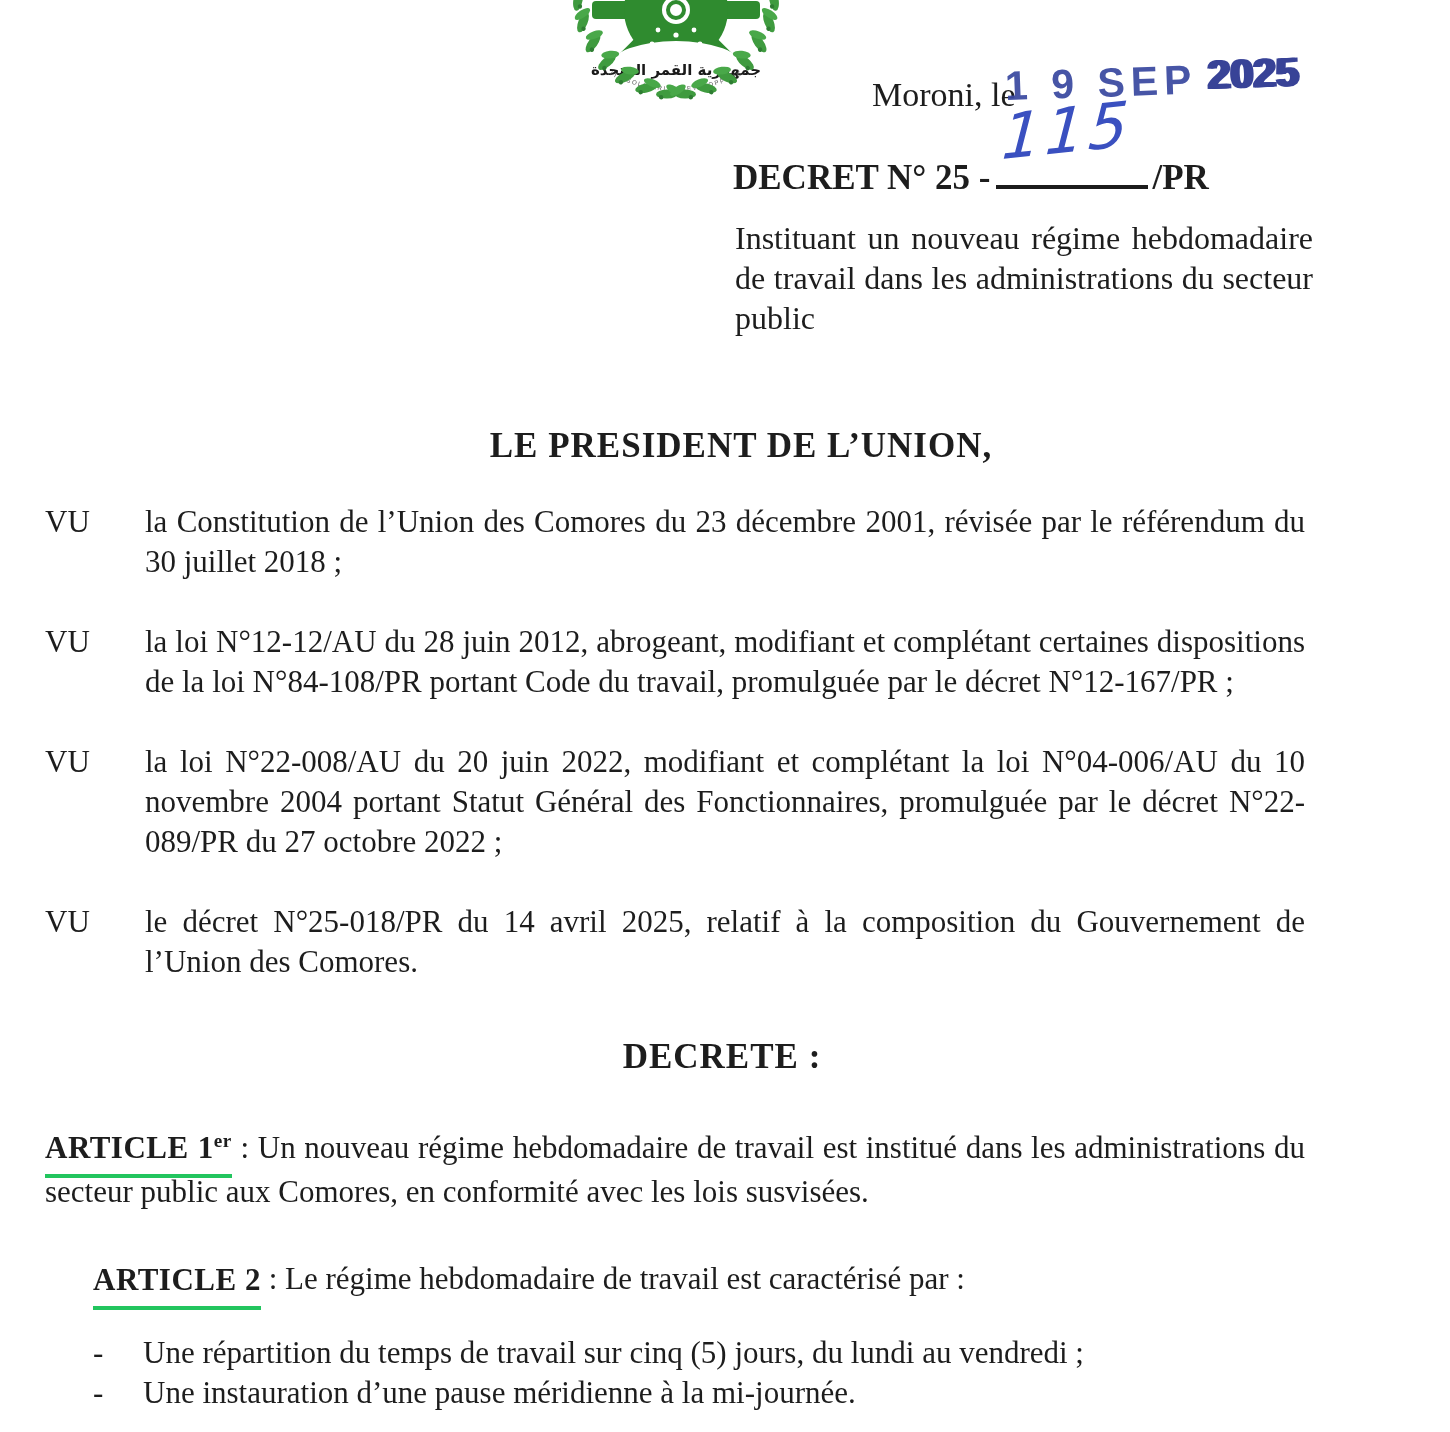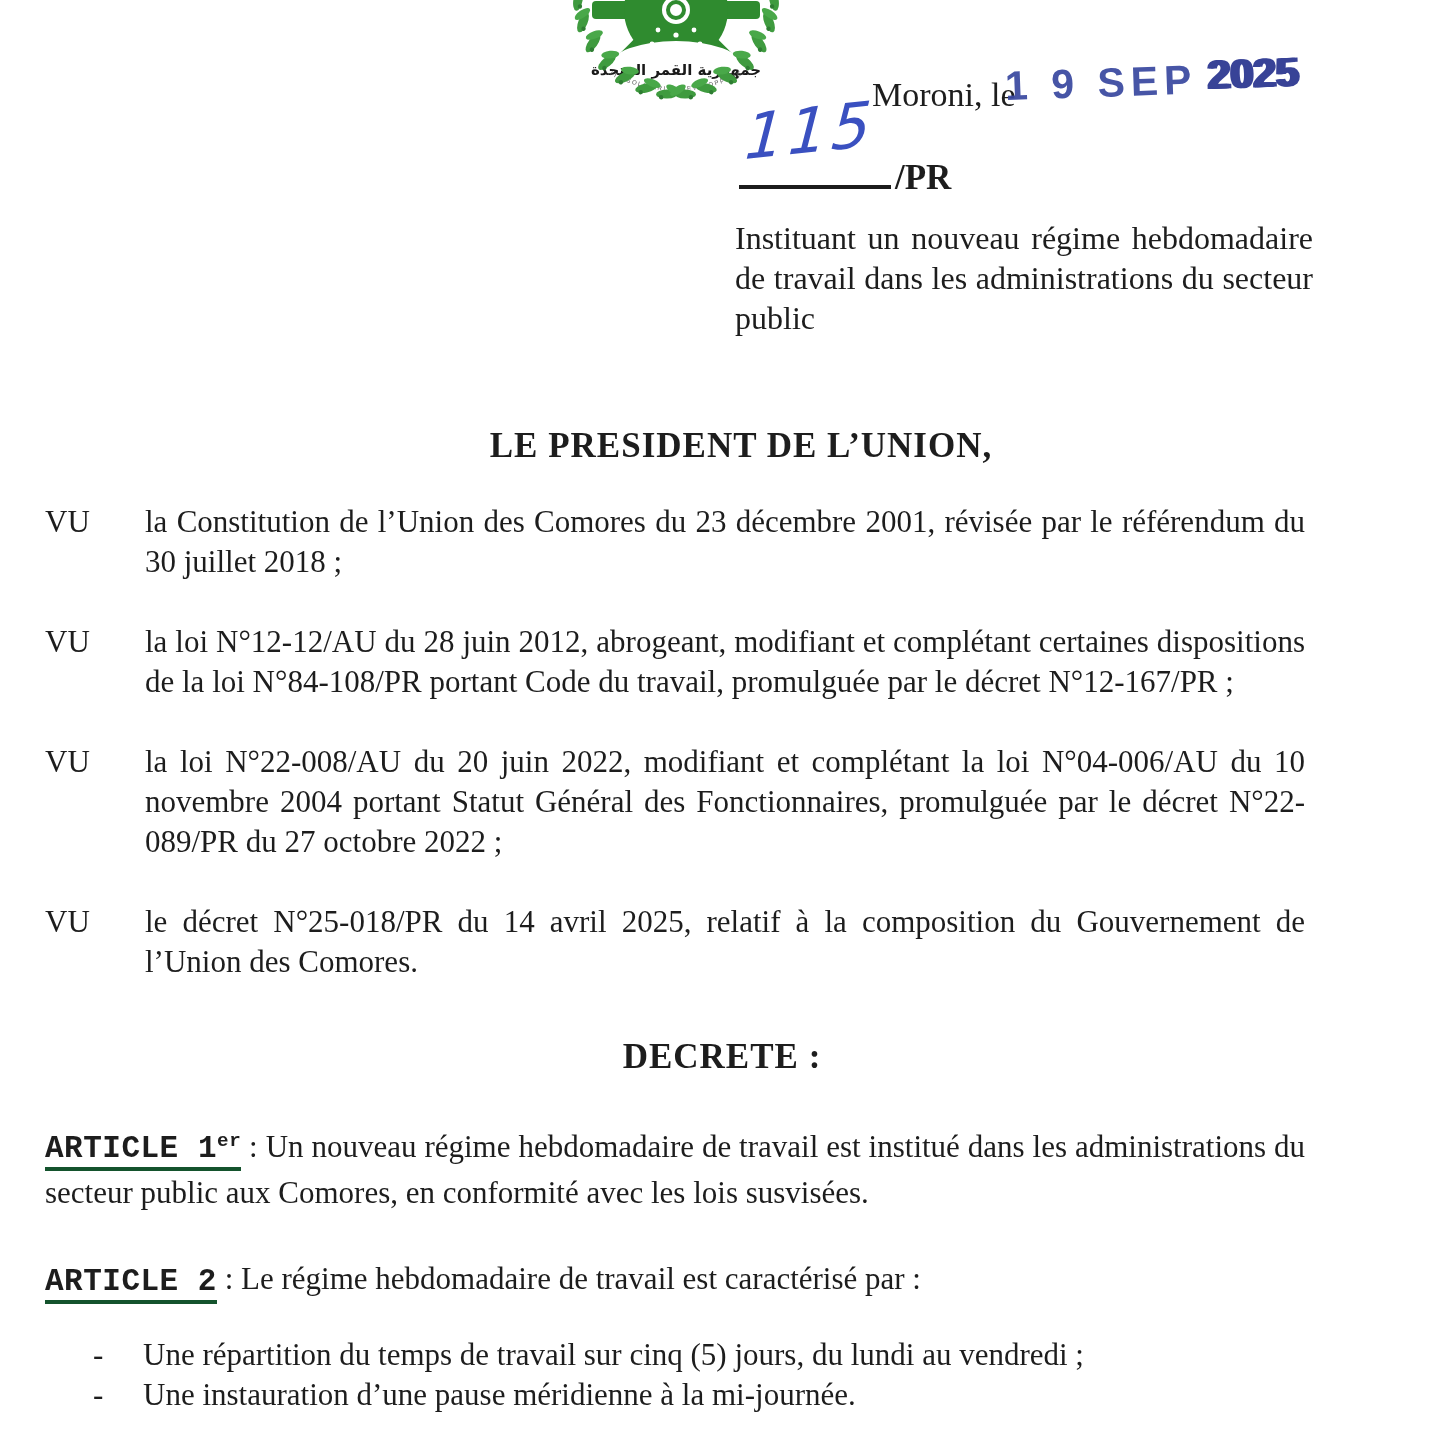--- a/index.html
+++ b/index.html
@@ -55,25 +55,24 @@
   .visa-label{flex:none;width:100px;font-size:31px;line-height:40px;}
   .visa-text{flex:1;font-size:31px;line-height:40px;text-align:justify;}
 
   .decrete-heading{
     margin-top:55px;text-align:center;padding-left:94px;
     font-size:35px;font-weight:700;letter-spacing:1px;
   }
 
   .article{font-size:31px;line-height:44px;text-align:justify;}
   .article-1{margin-top:42px;}
-  .article-2{margin-top:36px;text-align:left;}
+  .article-2{margin-top:36px;text-align:left;margin-left:48px;}
   .article-label{
-    font-weight:700;border-bottom:4px solid #14532d;padding-bottom:1px;
+    font-weight:700;border-bottom:4px solid #22c55e;padding-bottom:9px;
     letter-spacing:.5px;
-    font-family:Liberation Mono, monospace;
   }
   .article-label sup{font-size:.62em;font-weight:700;}
 
   .bullets{margin-top:6px;}
   .bullet-row{display:flex;padding-left:48px;font-size:31px;line-height:40px;}
   .bullet-marker{flex:none;width:50px;}
   .bullet-text{flex:1;}
 </style>
 </head>
 <body>
@@ -152,21 +151,21 @@
         <use href="#leaf" transform="translate(161,139) rotate(26) scale(-1,1)"></use>
         <use href="#leaf" transform="translate(140,150) rotate(12) scale(-1,1)"></use>
         <use href="#leaf" transform="translate(119,156) rotate(2) scale(-1,1)"></use>
       </g>
     </svg>
   </div>
 
   <div class="moroni">Moroni, le</div>
   <div class="stamp"><span>1 9 SEP</span><span class="stamp-year">2025</span></div>
 
-  <div class="decree-line"><span class="decree-blank"><span class="decree-number">115</span></span><span>/PR</span></div>
+  <div class="decree-line"><span>DECRET N° 25 -</span><span class="decree-blank"><span class="decree-number">115</span></span><span>/PR</span></div>
 
   <div class="subject">Instituant un nouveau régime hebdomadaire de travail dans les administrations du secteur public</div>
 
   <div class="president-title">LE PRESIDENT DE L’UNION,</div>
 
   <div class="main">
 
     <div class="visa">
       <div class="visa-label">VU</div>
       <div class="visa-text">la Constitution de l’Union des Comores du 23 décembre 2001, révisée par le référendum du 30 juillet 2018 ;</div>

